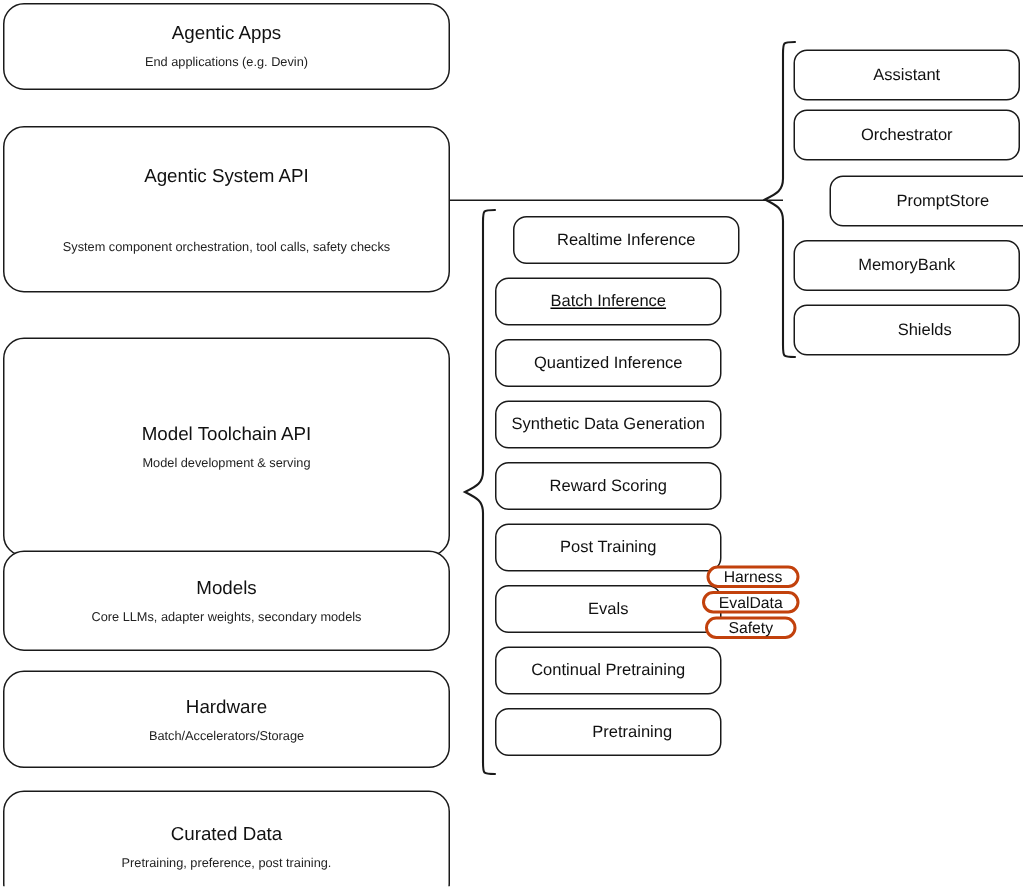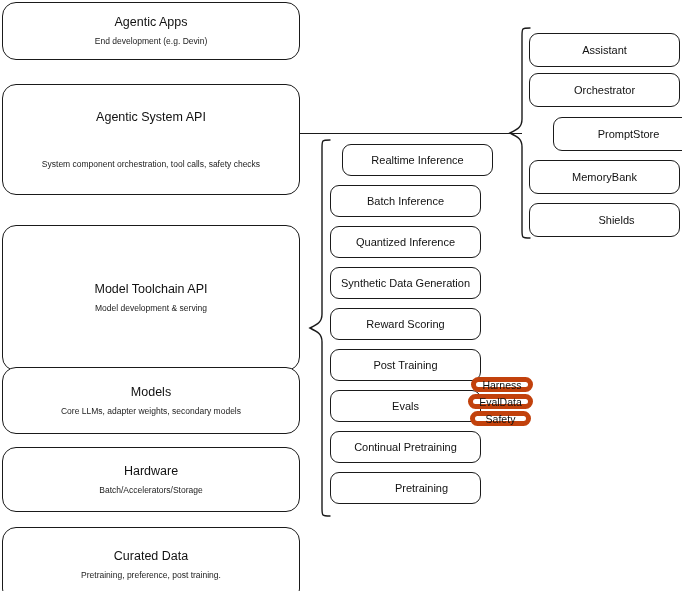--- a/index.html
+++ b/index.html
@@ -70,21 +70,21 @@
   .right-box .lbl {
     font-size: 11px;
     color: #111111;
   }
 
   
   .pill {
     position: absolute;
     box-sizing: border-box;
     background: #ffffff;
-    border: 5px solid #c2410c;
+    border: 2px solid #c2410c;
     border-radius: 999px;
     display: flex;
     align-items: center;
     justify-content: center;
     font-size: 10.5px;
     color: #111111;
     height: 15px;
     z-index: 6;
   }
 
@@ -102,21 +102,21 @@
     z-index: 2;
   }
 </style>
 </head>
 <body>
 
 <div id="canvas">
 
   <div class="box layer-box" style="top:2px; height:58px;">
     <div class="layer-title">Agentic Apps</div>
-    <div class="layer-sub">End development (e.g. Devin)</div>
+    <div class="layer-sub">End applications (e.g. Devin)</div>
   </div>
 
   <div class="box layer-box" style="top:84px; height:111px;gap:28px;">
     <div class="layer-title">Agentic System API</div>
     <div class="layer-sub">System component orchestration, tool calls, safety checks</div>
   </div>
 
   <div class="box layer-box" style="top:225px; height:146px;">
     <div class="layer-title">Model Toolchain API</div>
     <div class="layer-sub">Model development &amp; serving</div>
@@ -155,21 +155,21 @@
              L 16 93
              C 16 101, 12 103, 4 107
              C 12 111, 16 113, 16 121
              L 16 204
              C 16 212, 16 212, 24 212" fill="none" stroke="#1a1a1a" stroke-width="1.4" stroke-linecap="round"></path>
   </svg>
 
   <div class="box mid-box" style="top:144px;margin-left:12px;">
     <span class="lbl">Realtime Inference</span>
   </div>
-  <div class="box mid-box" style="top:185px;">
+  <div class="box mid-box" style="top:185px;text-decoration:underline;">
     <span class="lbl">Batch Inference</span>
   </div>
   <div class="box mid-box" style="top:226px;">
     <span class="lbl">Quantized Inference</span>
   </div>
   <div class="box mid-box" style="top:267px;">
     <span class="lbl">Synthetic Data Generation</span>
   </div>
   <div class="box mid-box" style="top:308px;">
     <span class="lbl">Reward Scoring</span>

